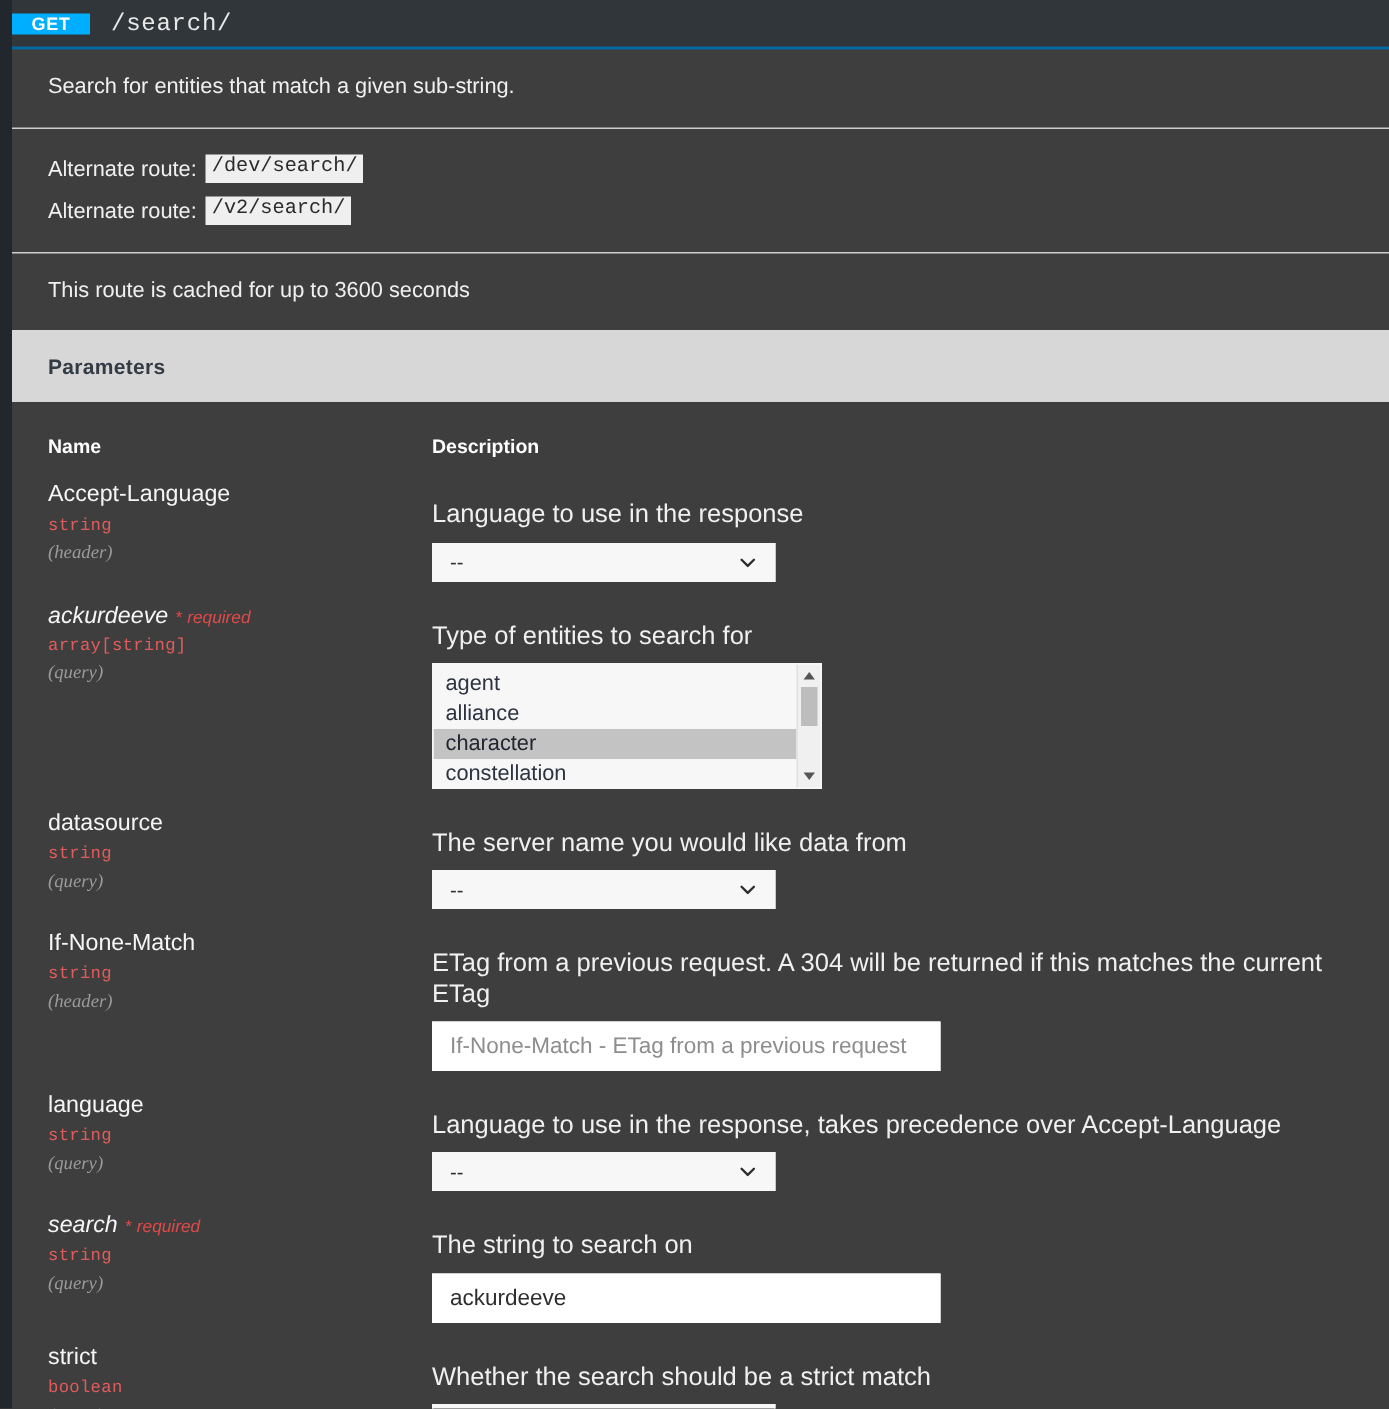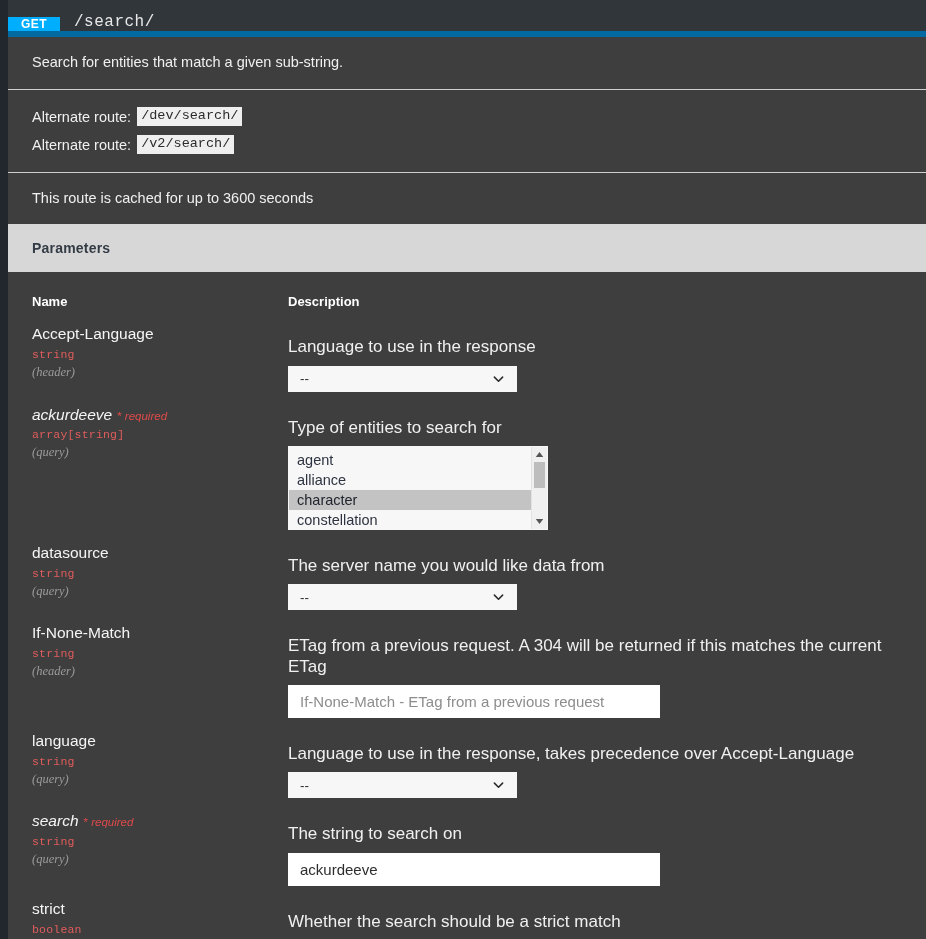--- a/index.html
+++ b/index.html
@@ -34,22 +34,22 @@
     background: #22272e;
     z-index: 3;
   }
 
   
   .route-header {
     position: relative;
     height: 31px;
     background: #31363b;
     display: flex;
-    align-items: flex-end;
-    border-bottom: 6px solid #0369a1;
+    align-items: center;
+    border-bottom: 2px solid #0369a1;
   }
   .method-badge {
     width: 52px;
     margin-left: 8px;
     background: #00aeff;
     color: #ffffff;
     font-family: "Liberation Sans", sans-serif;
     font-size: 12px;
     font-weight: bold;
     letter-spacing: 0.4px;
@@ -196,21 +196,21 @@
     position: absolute;
     right: 12px;
     top: 50%;
     transform: translateY(-50%);
     width: 11px;
     height: 11px;
   }
   .sel .chev svg { display: block; }
 
   .txtinput {
-    width: 372px;
+    width: 339px;
     height: 33px;
     background: #ffffff;
     border: 1px solid #ffffff;
     box-sizing: border-box;
     display: flex;
     align-items: center;
     padding-left: 11px;
     font-size: 15px;
     color: #2d2d2d;
     overflow: hidden;

